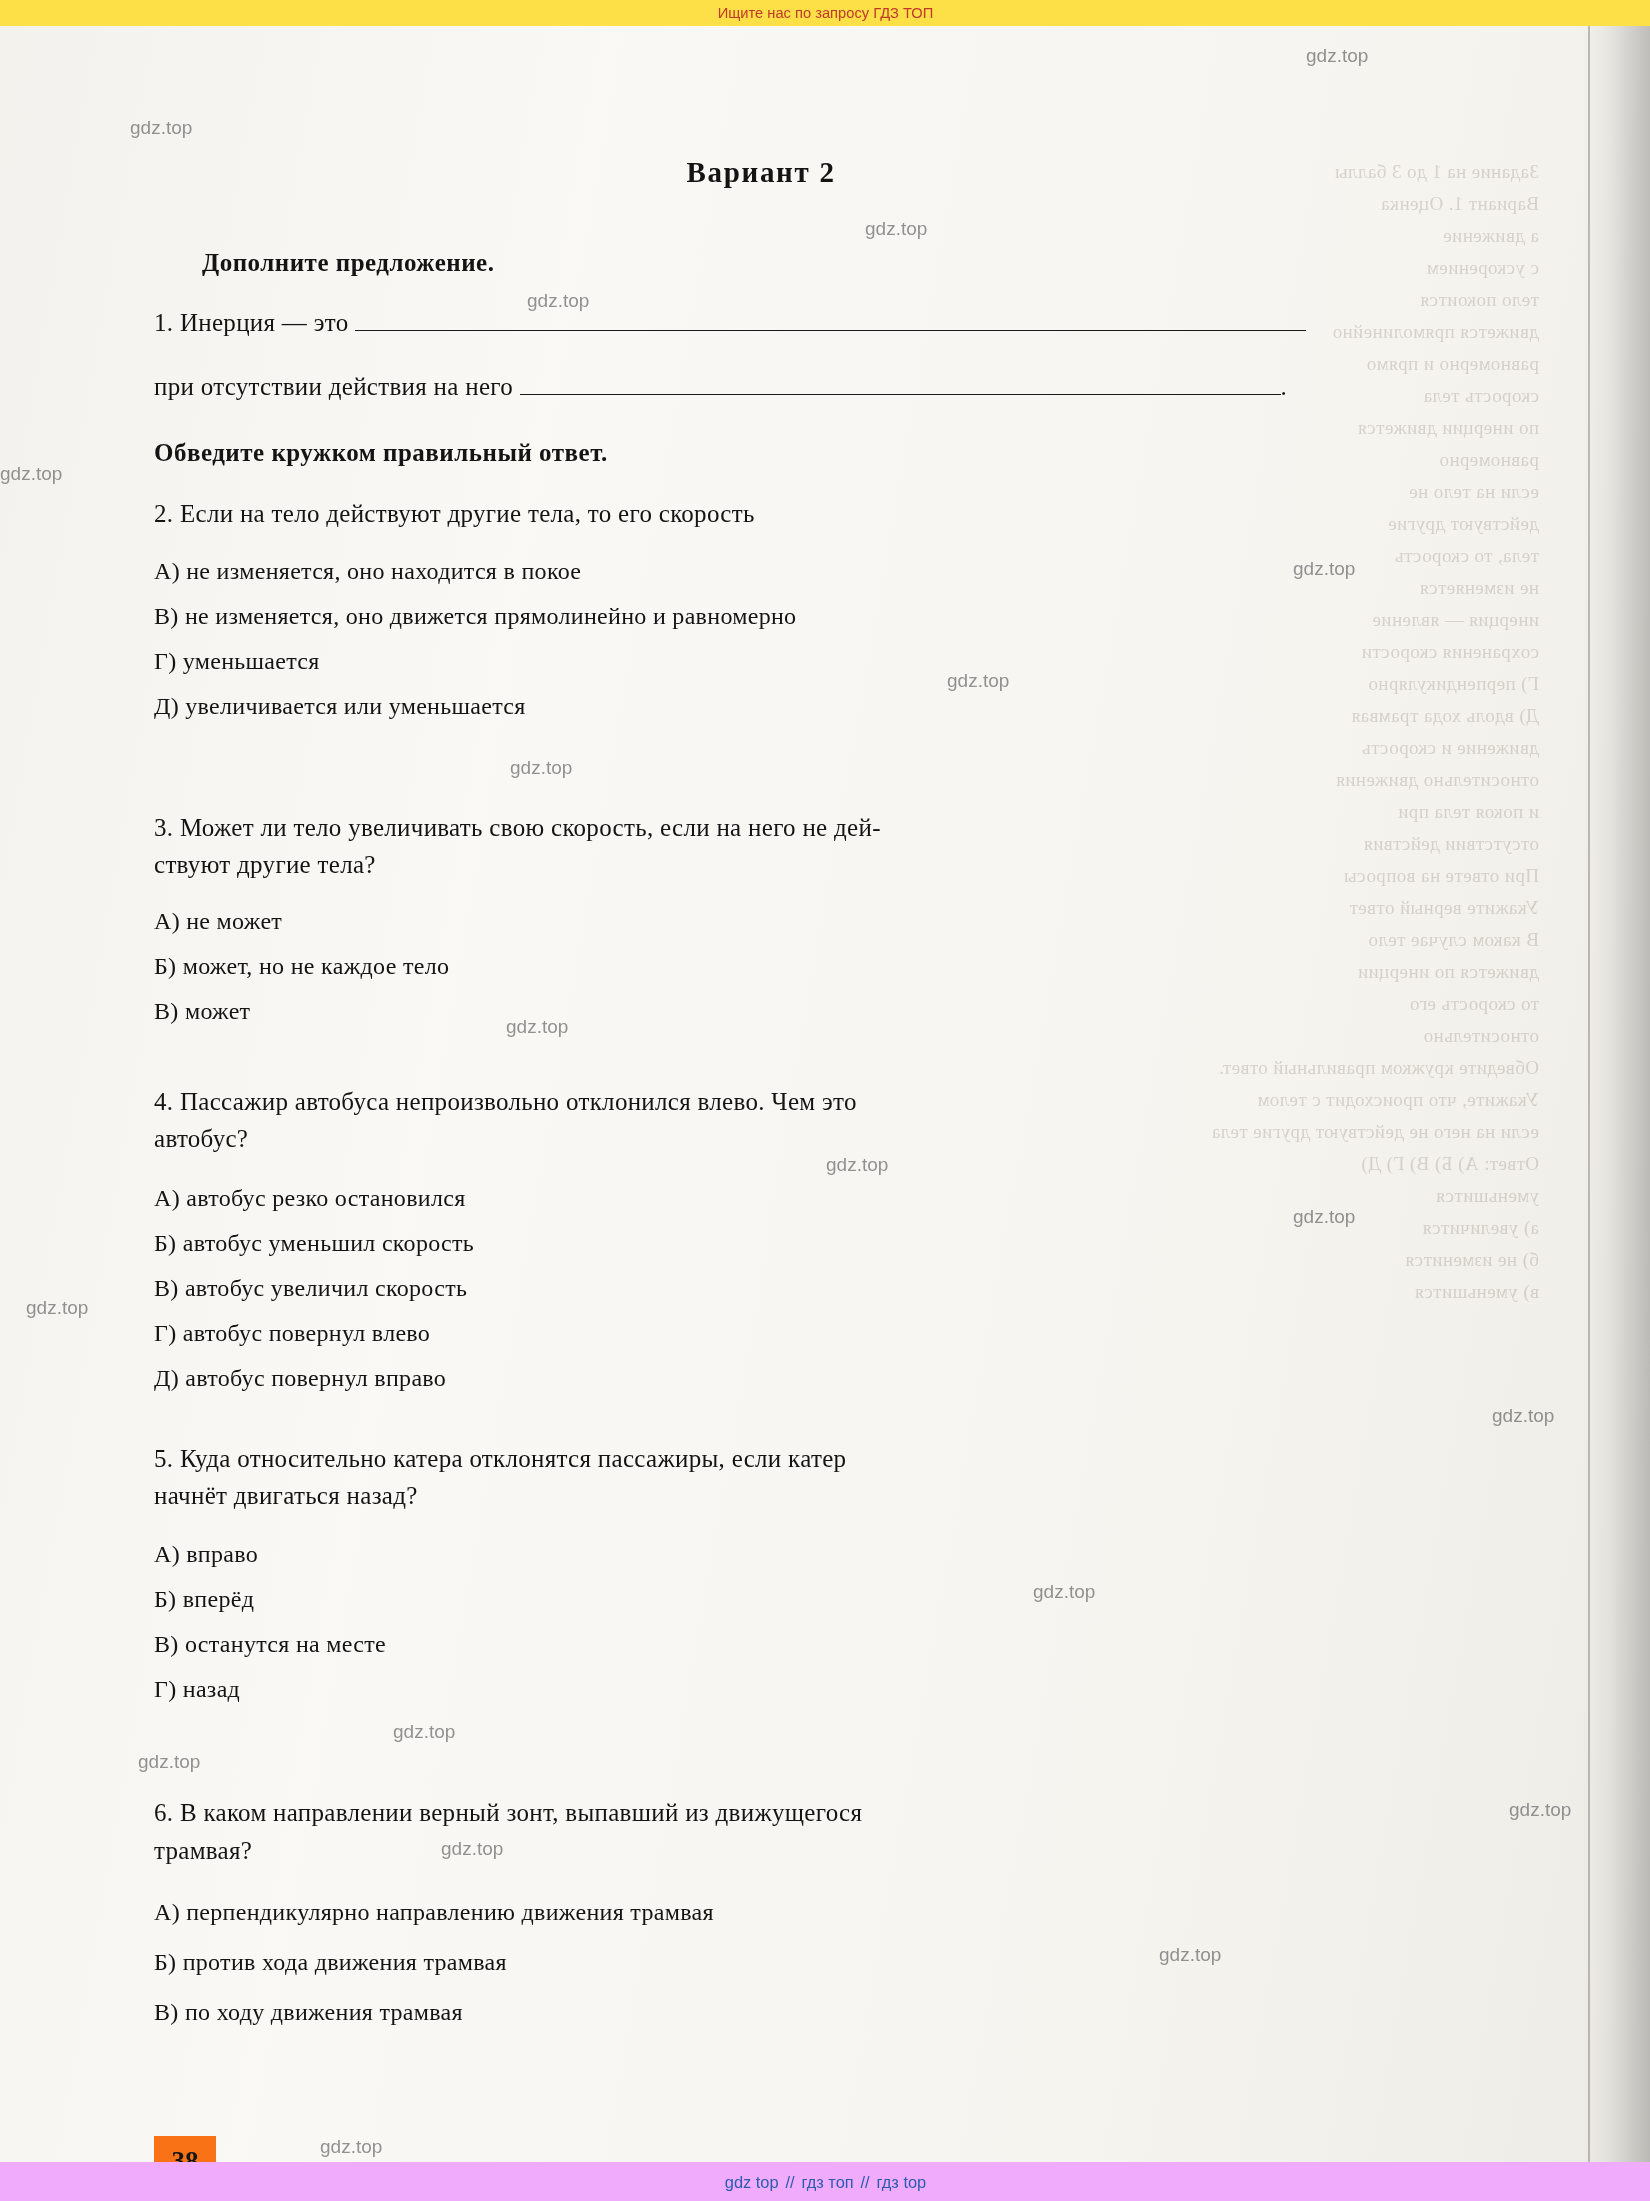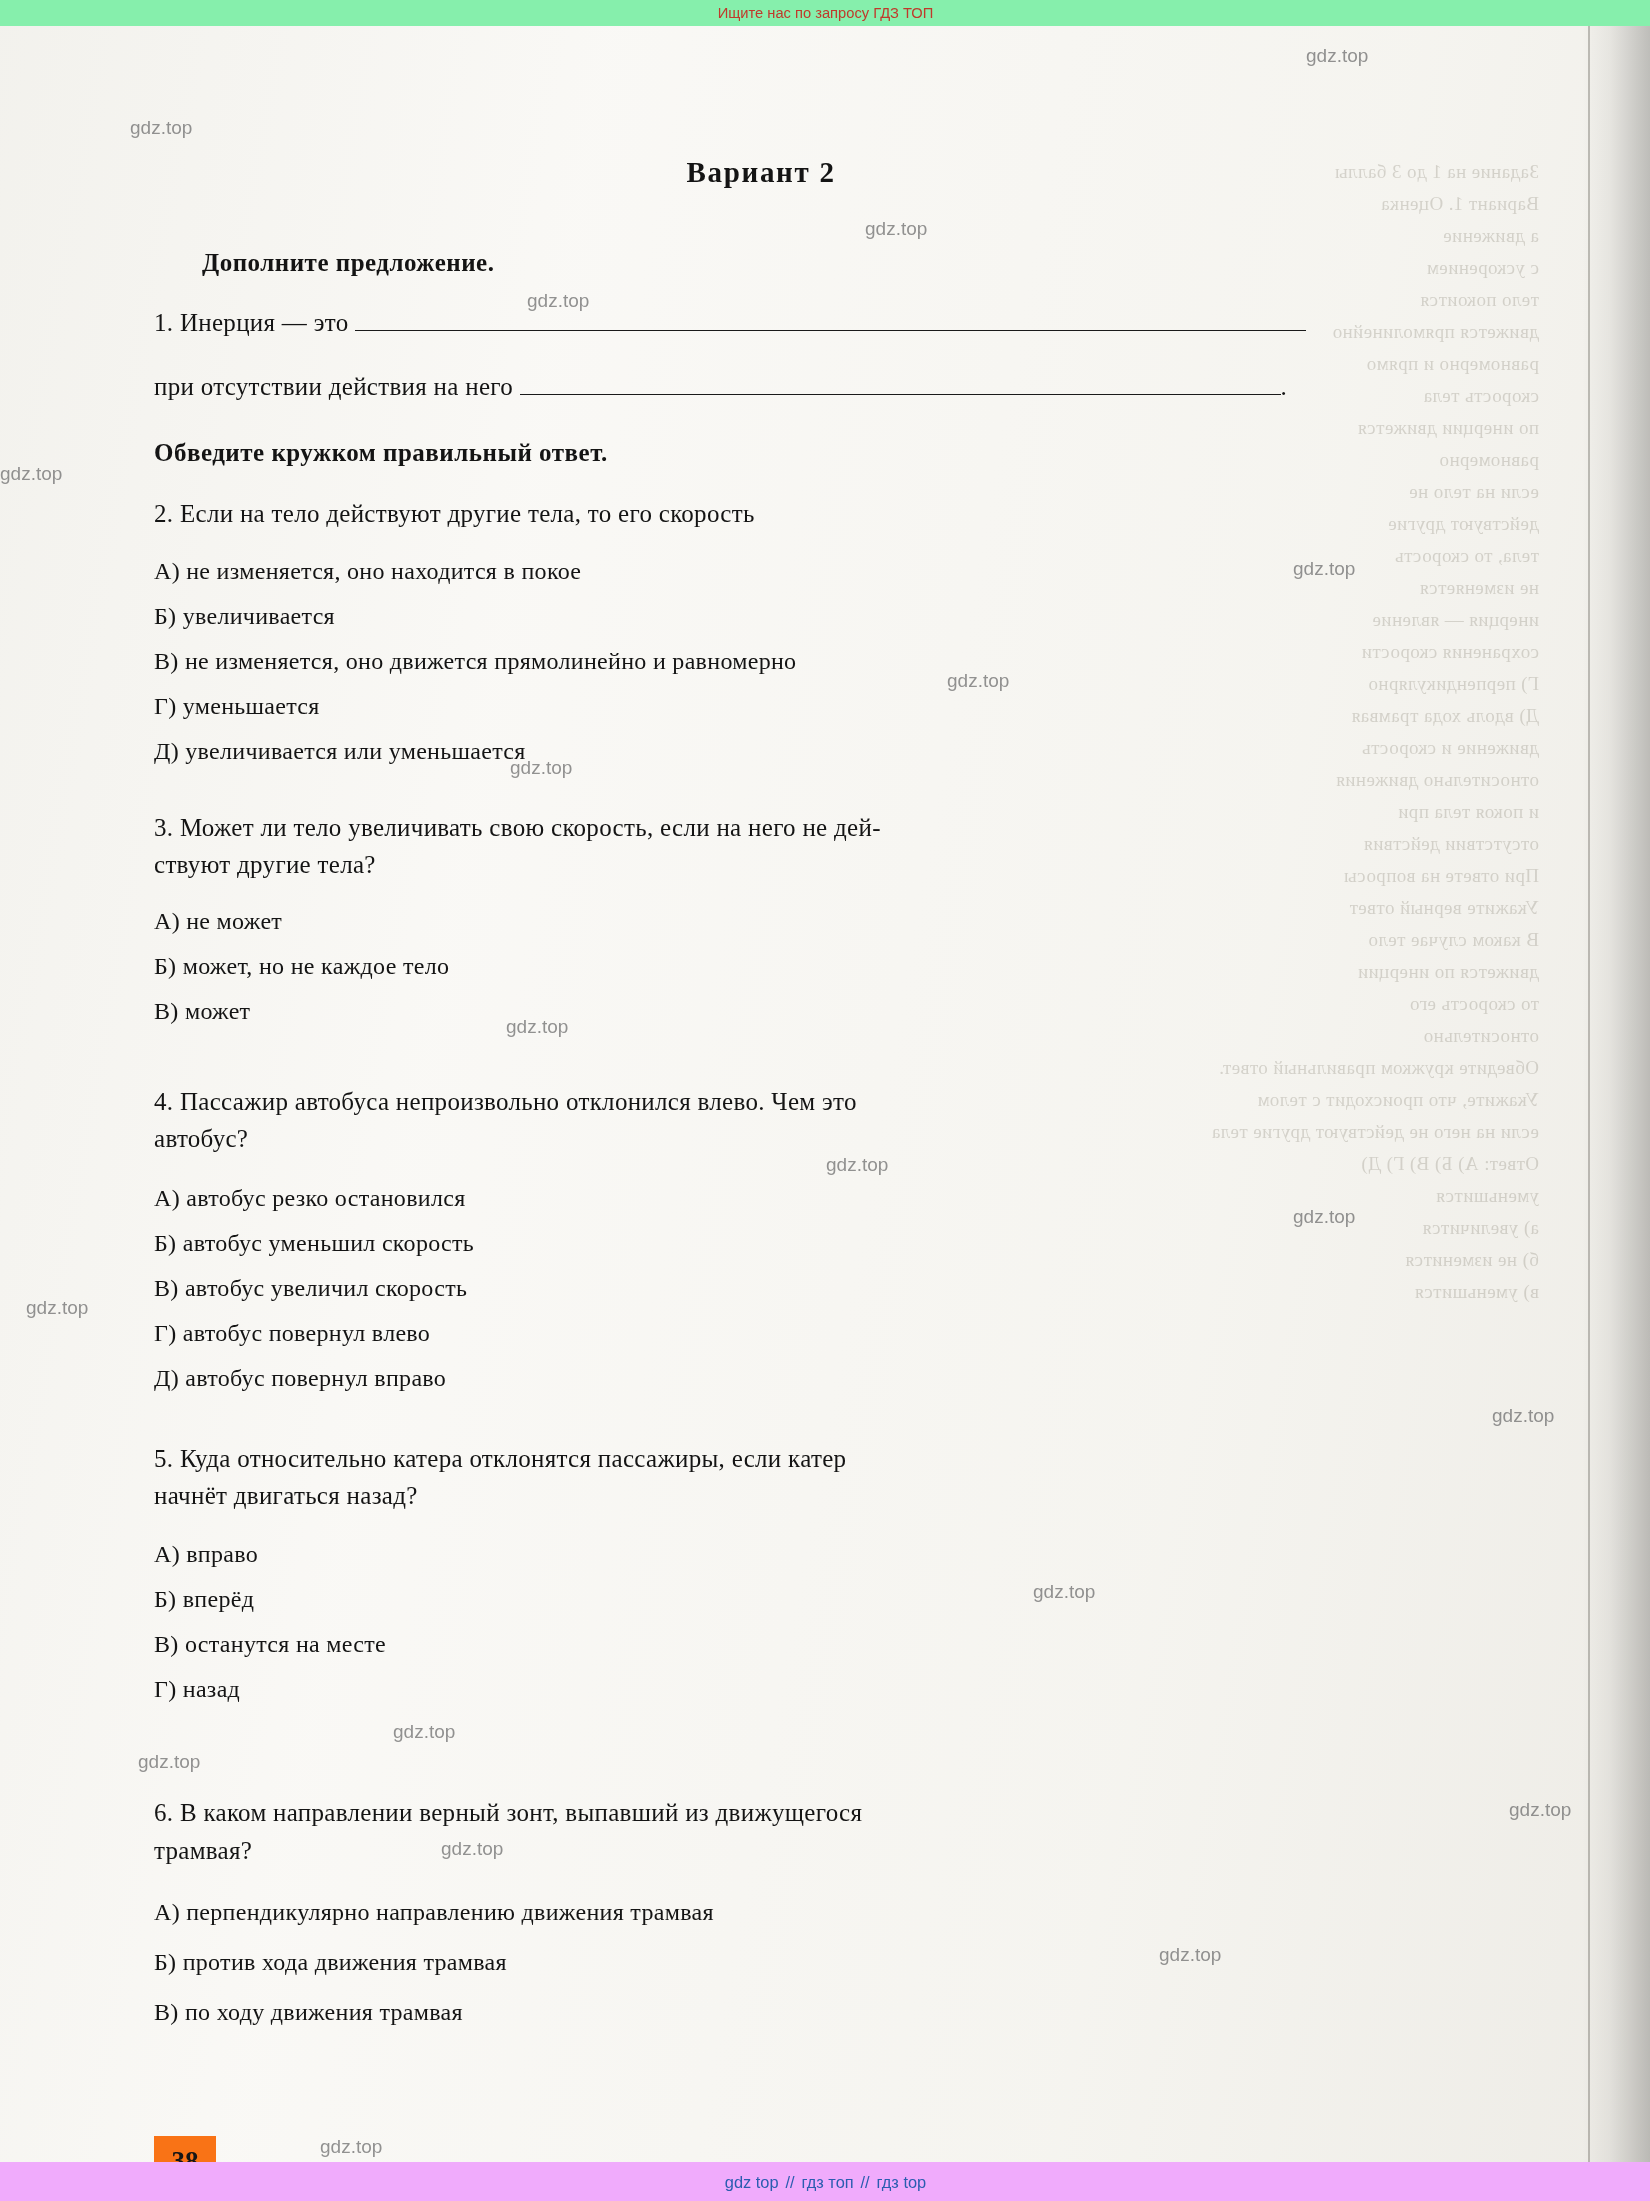--- a/index.html
+++ b/index.html
@@ -15,21 +15,21 @@
     position: relative;
   }
 
   
   .top-banner {
     position: absolute;
     top: 0;
     left: 0;
     width: 1651px;
     height: 26px;
-    background: #86efac;
+    background: #fde047;
     border-bottom: 0.9px solid #cfe3c4;
     display: flex;
     align-items: center;
     justify-content: center;
   }
   .top-banner .txt {
     font-family: "Liberation Sans", sans-serif;
     font-size: 14.7px;
     color: #c0392b;
   }
@@ -262,21 +262,20 @@
     </div>
 
     <div class="block heading-bold" style="left:154px; top:413px;">Обведите кружком правильный ответ.</div>
 
     <div class="block q" style="left:154px; top:469px; width:1332px;">
       <span>2.</span>
       <span>Если на тело действуют другие тела, то его скорость</span>
     </div>
     <div class="block opt" style="left:154px; top:523px; width:1332px;">
       <div>А) не изменяется, оно находится в покое</div>
-      <div>Б) увеличивается</div>
       <div>В) не изменяется, оно движется прямолинейно и равномерно</div>
       <div>Г) уменьшается</div>
       <div>Д) увеличивается или уменьшается</div>
     </div>
 
     <div class="block q" style="left:154px; top:783px; width:1332px;">
       <span>3.</span>
       <span>Может ли тело увеличивать свою скорость, если на него не дей-</span>
     </div>
     <div class="block q" style="left:154px; top:820px; width:1332px;">

